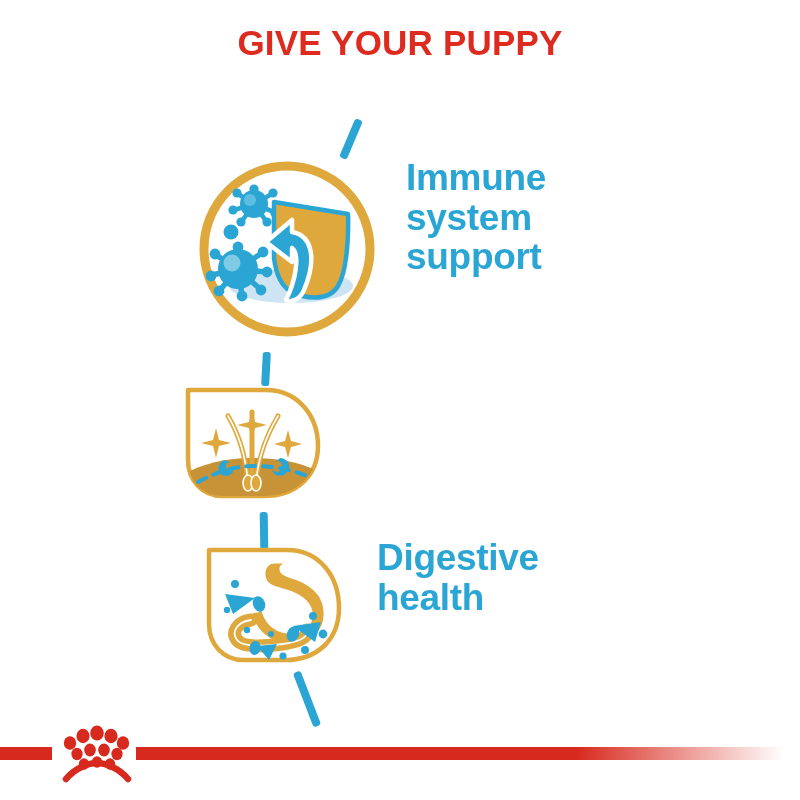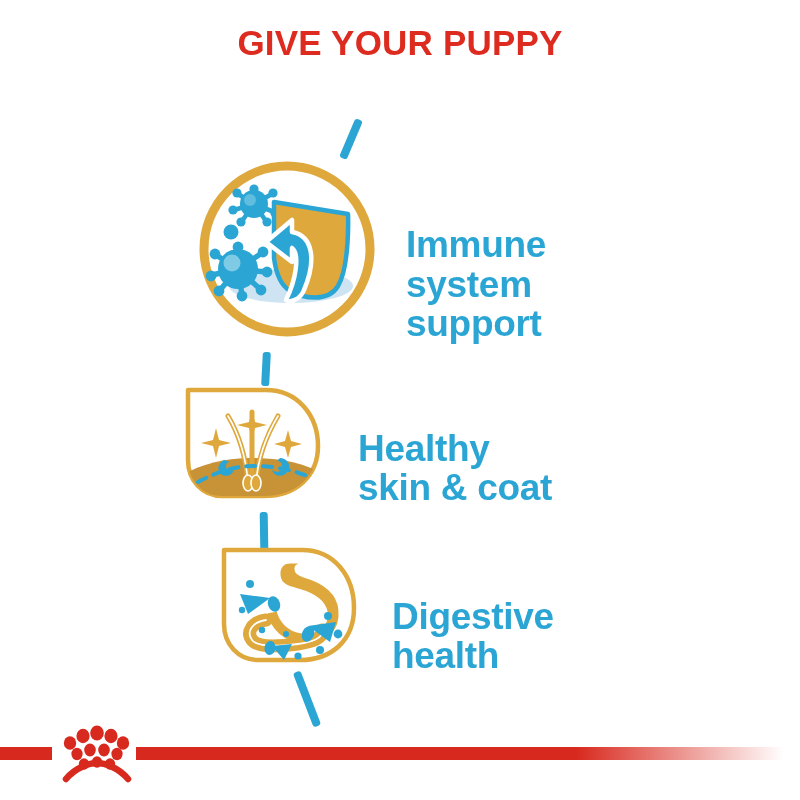--- a/index.html
+++ b/index.html
@@ -33,38 +33,38 @@
     letter-spacing: 0.2px;
     text-transform: uppercase;
     font-stretch: condensed;
   }
   #headline .hl-line { display: block; white-space: nowrap; }
 
   
   .benefit-row {
     position: absolute;
     display: flex;
-    align-items: flex-end;
+    align-items: flex-start;
   }
   .benefit-icon {
     position: relative;
     flex: 0 0 auto;
   }
   .benefit-label {
     color: #2BA6D4;
     font-weight: bold;
     font-size: 37px;
     line-height: 1.07;
     letter-spacing: -0.3px;
     white-space: pre-line;
     margin-left: 18px;
   }
   #row-immune    { left: 196px; top: 158px;  }
   #row-skin      { left: 176px; top: 378px;  }
-  #row-digestive { left: 212px; top: 538px;  }
+  #row-digestive { left: 197px; top: 538px;  }
 
   #row-immune   .benefit-label { margin-left: 28px; }
   #row-skin     .benefit-label { margin-left: 30px; }
   #row-digestive .benefit-label { margin-left: 28px; }
 
   
   .dash {
     position: absolute;
     background: #2BA6D4;
     border-radius: 3px;
@@ -235,22 +235,20 @@
             <path d="M104 80 C110 80 116 86 112 93 C108 100 98 99 96 92
                      C100 95 106 94 106 89 C106 85 104 83 101 83 Z"></path>
           </g>
 
           <g stroke="#2BA6D4" stroke-width="4" stroke-linecap="round" stroke-dasharray="9 8" fill="none">
             <path d="M22 104 C44 92 62 88 78 88 C98 88 120 92 140 102"></path>
           </g>
         </g>
       </svg>
     </div>
-    <div class="benefit-label">Healthy
-skin &amp; coat</div>
   </div>
 
   <div class="benefit-row" id="row-digestive">
     <div class="benefit-icon">
       <svg width="152" height="134" viewBox="0 0 152 134">
         <defs>
           <clipPath id="clipLeaf2">
             <path d="M12 12 L90 12 C122 12 142 38 142 70 C142 102 120 122 88 122
                      L46 122 C26 122 12 106 12 86 Z"></path>
           </clipPath>

